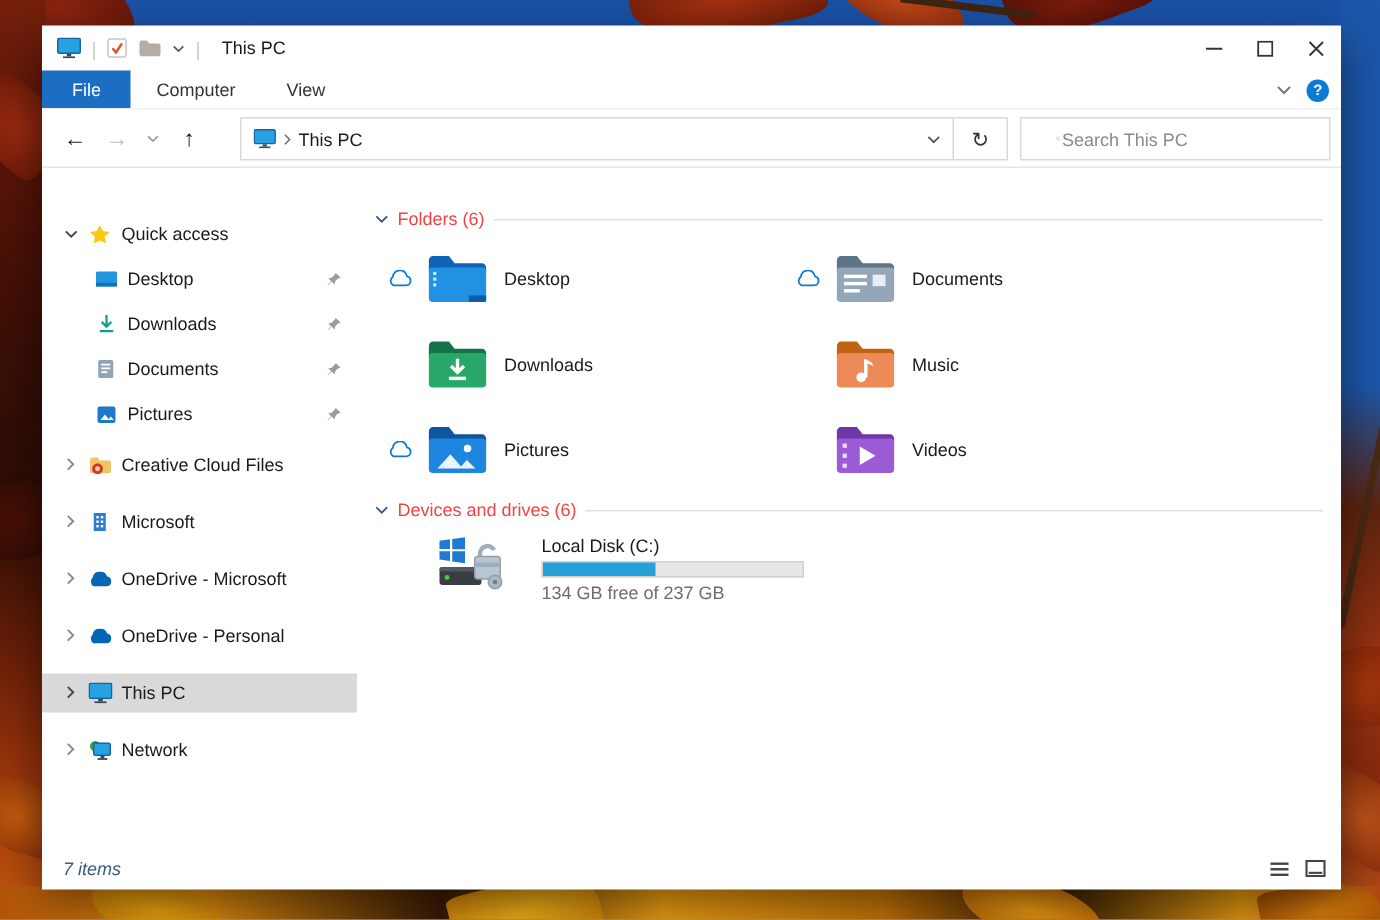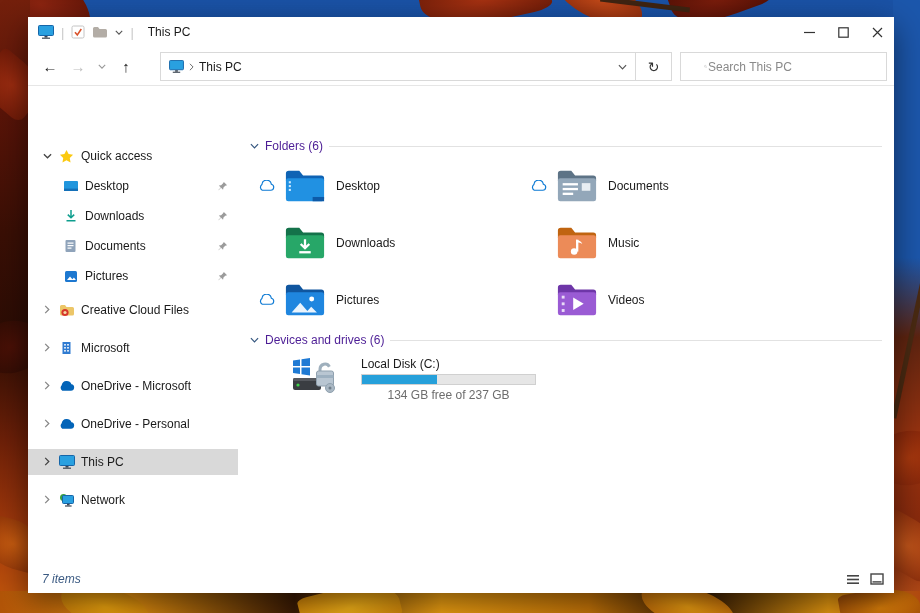--- a/index.html
+++ b/index.html
@@ -64,37 +64,37 @@
   .side-hl.selected { background:#d9d9d9; }
   .s-chev { width:14px; margin-left:12px; display:flex; justify-content:center; color:#444; }
   .s-chev.hidden { visibility:hidden; }
   .s-icon { width:17px; height:16px; margin-left:4px; display:flex; align-items:center; justify-content:center; }
   .s-icon.child { margin-left:8px; }
   .s-label { margin-left:6px; white-space:nowrap; }
   .s-pin { margin-left:auto; margin-right:10px; opacity:.85; }
 
   
   .content { position:absolute; left:210px; top:96px; right:0; bottom:28px; overflow:hidden; }
-  .group-header { display:flex; align-items:center; gap:6px; color:#4c1d95; font-size:12px; }
+  .group-header { display:flex; align-items:center; gap:6px; color:#ef4444; font-size:12px; }
   .group-header .rule { flex:1; height:1px; background:#e2e2e2; margin-right:12px; }
   .gh-folders { position:absolute; left:12px; right:0; top:26px; }
   .gh-devices { position:absolute; left:12px; right:0; top:220px; }
   .tile-grid { position:absolute; left:18px; top:44px; display:grid; grid-template-columns:272px 300px; grid-auto-rows:57px; }
   .tile { display:flex; align-items:center; }
   .cloud-slot { width:20px; display:flex; justify-content:center; }
   .tile .ficon { width:42px; height:36px; margin-left:8px; }
   .tile-label { margin-left:10px; }
 
   .drive-tile { position:absolute; left:52px; top:242px; display:flex;gap:16px; }
   .drive-icon { width:48px; height:42px; }
   .drive-info { margin-left:7px; display:flex; flex-direction:column; }
   .drive-name { margin-top:2px; }
   .disk-bar { width:175px; height:11px; background:#e6e6e6; border:1px solid #d0d0d0; margin-top:3px; }
   .disk-fill { height:100%; background:#26a0da; }
-  .drive-free { margin-top:3px; color:#6d6d6d;text-align:center; }
+  .drive-free { margin-top:3px; color:#6d6d6d; }
 
   
   .statusbar { position:absolute; left:0; right:0; bottom:0; height:28px; display:flex; align-items:center;
                padding:0 10px 0 14px; }
   .status-count { color:#3b5a82;font-style:italic; }
   .status-views { margin-left:auto; display:flex; gap:10px; align-items:center; }
 
   .chev-r { transform:rotate(-90deg); }
   svg { display:block; }
 </style>
@@ -170,20 +170,33 @@
           </svg>
       </div>
       <div class="win-btn">
         <svg width="11" height="11" viewBox="0 0 11 11">
             <path d="M1 1l9 9M10 1l-9 9" stroke="#333" stroke-width="1.2"></path>
           </svg>
       </div>
     </div>
   </div>
 
+  <div class="ribbon">
+    <div class="tab file">File</div>
+    <div class="tab">Computer</div>
+    <div class="tab">View</div>
+    <div class="ribbon-right">
+      <span style="color:#777">
+        <svg width="10" height="6" viewBox="0 0 10 6">
+            <polyline points="1,1 5,5 9,1" fill="none" stroke="currentColor" stroke-width="1.3"></polyline>
+          </svg>
+      </span>
+      <span class="help-circle">?</span>
+    </div>
+  </div>
 
   <div class="navbar">
     <div class="nav-btns">
       <div class="nav-btn">←</div>
       <div class="nav-btn disabled">→</div>
       <div class="nav-btn small">
         <svg width="8" height="5" viewBox="0 0 10 6">
             <polyline points="1,1 5,5 9,1" fill="none" stroke="#999" stroke-width="1.4"></polyline>
           </svg>
       </div>

